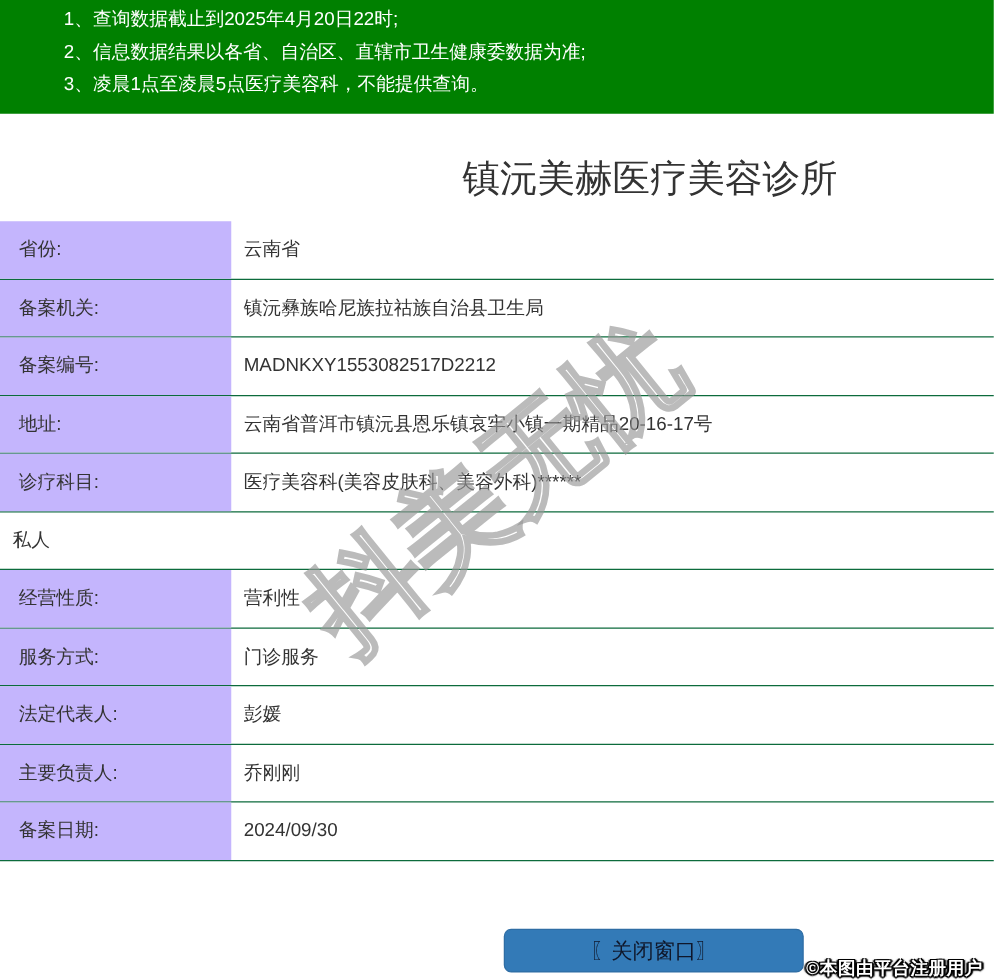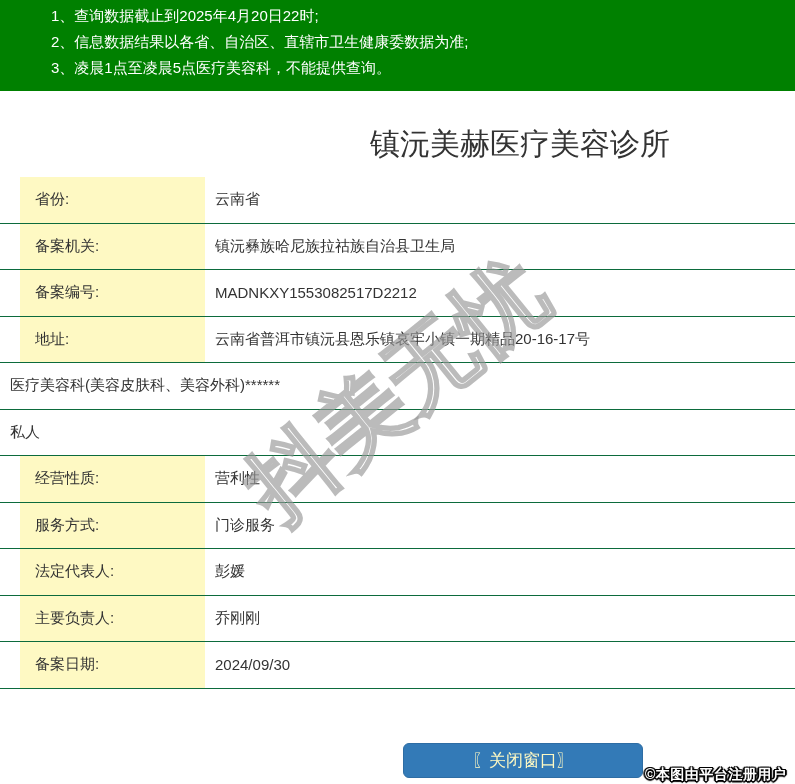--- a/index.html
+++ b/index.html
@@ -13,34 +13,34 @@
   .banner-line b { font-weight:normal; }
 
   
   .title { width:1040px; text-align:center; font-size:30px; line-height:34px;
            padding-top:36px; color:#333; font-weight:normal; }
 
   
   .rec-table { width:1040px; margin-top:16px; }
   .row { display:flex; height:46.5px; border-bottom:1px solid #0c6b3c; }
   .cell { display:flex; align-items:center; font-size:15px; color:#333; }
-  .cell.label { width:185px; background:#fef9c3; padding-left:15px;margin-left:20px; }
+  .cell.label { width:185px; background:#c4b5fd; padding-left:15px; }
   .cell.value { flex:1; padding-left:10px; }
 
   
   .watermark { position:absolute; left:397px; top:391px;
                transform:translate(-50%,-50%) rotate(-39deg);
                font-size:88px; font-weight:bold; white-space:nowrap;
                color:transparent; -webkit-text-stroke:2.5px rgba(150,150,150,0.65);
                pointer-events:none; z-index:5; }
 
   
   .close-btn { position:absolute; left:403px; top:743px; width:240px; height:35px;
                background:#337ab7; border:1px solid #2e6da4; border-radius:6px;
-               color:#fef9c3; font-size:17px; text-align:center; cursor:pointer;
+               color:#0f172a; font-size:17px; text-align:center; cursor:pointer;
                font-family:Liberation Sans, sans-serif; z-index:6; }
 
   
   .copyright { position:absolute; left:645px; top:766px; font-size:14px; font-weight:bold;
                color:#fff; letter-spacing:0.5px; z-index:7;
                text-shadow:-1px -1px 0 #000, 1px -1px 0 #000, -1px 1px 0 #000,
                             1px 1px 0 #000, 0 2px 1px #000, 2px 0 1px #000, -2px 0 1px #000; }
 </style>
 </head>
 <body>
@@ -66,20 +66,21 @@
     </div>
     <div class="row">
       <div class="cell label">备案编号:</div>
       <div class="cell value">MADNKXY1553082517D2212</div>
     </div>
     <div class="row">
       <div class="cell label">地址:</div>
       <div class="cell value">云南省普洱市镇沅县恩乐镇哀牢小镇一期精品20-16-17号</div>
     </div>
     <div class="row">
+      <div class="cell label">诊疗科目:</div>
       <div class="cell value">医疗美容科(美容皮肤科、美容外科)******</div>
     </div>
     <div class="row">
       <div class="cell value">私人</div>
     </div>
     <div class="row">
       <div class="cell label">经营性质:</div>
       <div class="cell value">营利性</div>
     </div>
     <div class="row">

